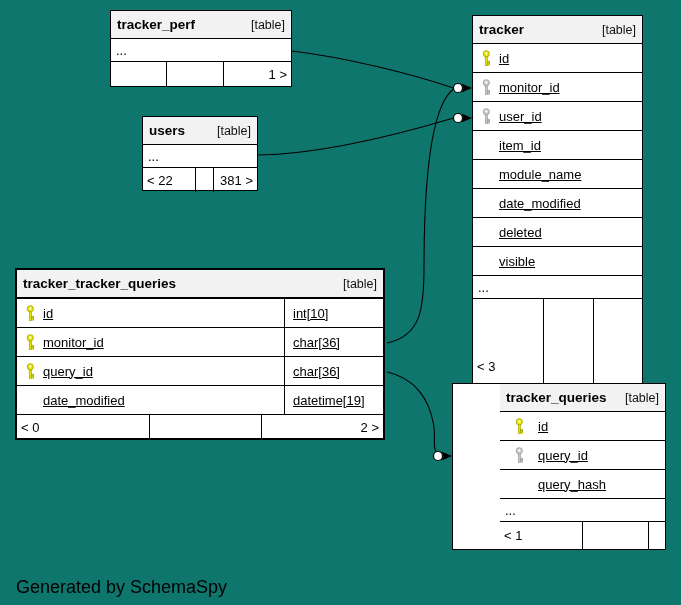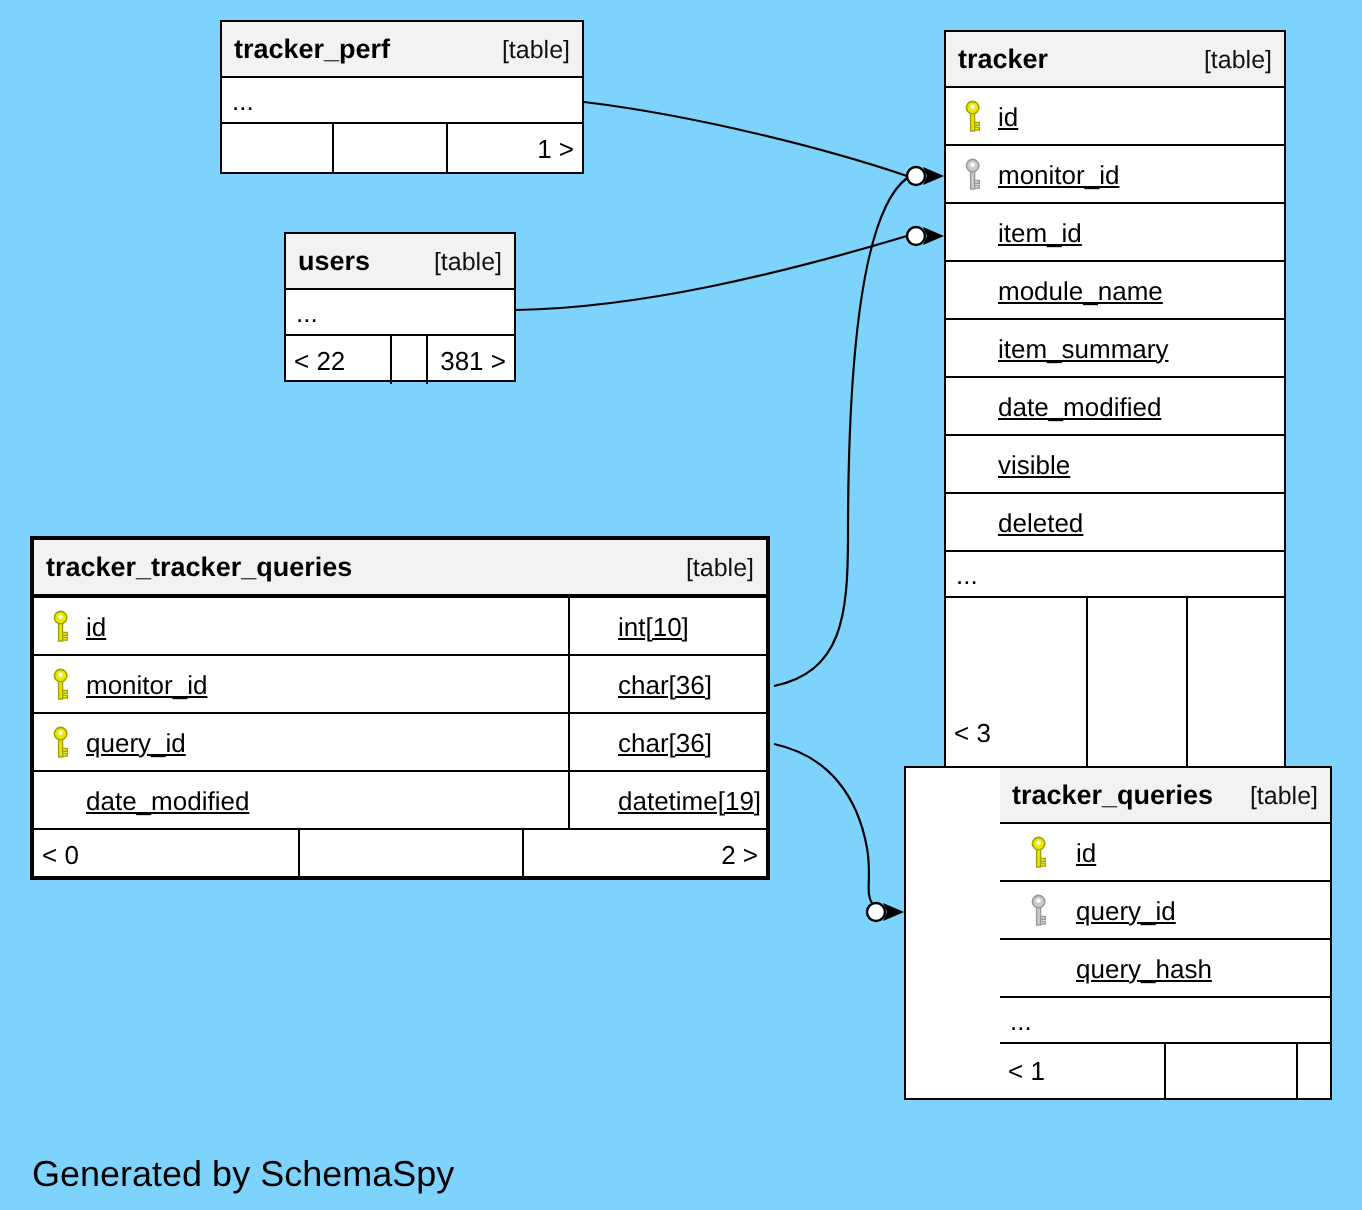--- a/index.html
+++ b/index.html
@@ -1,17 +1,17 @@
 <!DOCTYPE html>
 <html><head>
 <meta charset="utf-8">
 <style>
   html,body{margin:0;padding:0;background:#fff;}
   #canvas{
-    position:relative;width:681px;height:605px;background:#7dd3fc;
+    position:relative;width:681px;height:605px;background:#0f766e;
     font-family:"Liberation Sans","DejaVu Sans",sans-serif;color:#000;
     overflow:hidden;
   }
   #rel-layer{position:absolute;left:0;top:0;z-index:1;}
   .rel{fill:none;stroke:#000;stroke-width:1.1px;}
   .conn-circle{fill:#fff;stroke:#000;stroke-width:1.2px;}
   .conn-arrow{fill:#000;stroke:none;}
 
   .table-box{
     position:absolute;z-index:2;background:#fff;
@@ -30,21 +30,21 @@
   .rows{flex:0 0 auto;}
   .col-row{
     display:flex;align-items:center;height:29px;box-sizing:border-box;
     border-bottom:1px solid #000;overflow:hidden;text-decoration:underline;
   }
   .key{flex:0 0 26px;display:flex;align-items:center;justify-content:center;height:100%;}
   .t-queries .key{flex:0 0 38px;}
   .col-name{flex:1 1 auto;white-space:nowrap;overflow:hidden;}
   .col-type{
     flex:0 0 99px;align-self:stretch;display:flex;align-items:center;
-    border-left:1px solid #000;padding-left:24px;box-sizing:border-box;white-space:nowrap;text-align:center;
+    border-left:1px solid #000;padding-left:8px;box-sizing:border-box;white-space:nowrap;text-align:center;
   }
   .ellipsis-row{
     height:23px;line-height:23px;border-bottom:1px solid #000;
     padding:0 5px;box-sizing:border-box;flex:0 0 auto;
   }
   .tb-footer{
     display:flex;flex:1 1 auto;align-items:stretch;box-sizing:border-box;min-height:24px;
   }
   .tb-footer .fcell{
     display:flex;align-items:center;padding:0 4px;box-sizing:border-box;white-space:nowrap;
@@ -138,138 +138,146 @@
               <rect x="4.3" y="6" width="2" height="9.5" fill="#cccccc" stroke="#999999" stroke-width="0.7"></rect>
               <rect x="6.3" y="11.2" width="2.4" height="1.5" fill="#cccccc" stroke="#999999" stroke-width="0.6"></rect>
               <rect x="6.3" y="13.6" width="2.4" height="1.5" fill="#cccccc" stroke="#999999" stroke-width="0.6"></rect>
               <circle cx="5.3" cy="3.8" r="3.1" fill="#cccccc" stroke="#999999" stroke-width="0.8"></circle>
               <circle cx="5.3" cy="3.4" r="1.1" fill="#ffffff"></circle>
             </svg>
           </span>
           <span class="col-name">monitor_id</span>
         </div>
         <div class="col-row">
-          <span class="key"></span>
-          <span class="col-name">item_id</span>
-        </div>
-        <div class="col-row">
-          <span class="key"></span>
-          <span class="col-name">module_name</span>
-        </div>
-        <div class="col-row">
-          <span class="key"></span>
-          <span class="col-name">item_summary</span>
-        </div>
-        <div class="col-row">
-          <span class="key"></span>
-          <span class="col-name">date_modified</span>
-        </div>
-        <div class="col-row">
-          <span class="key"></span>
-          <span class="col-name">visible</span>
-        </div>
-        <div class="col-row">
-          <span class="key"></span>
-          <span class="col-name">deleted</span>
-        </div>
-      </div>
-    <div class="ellipsis-row">...</div>
-    <div class="tb-footer">
-      <span class="fcell">&lt; 3</span>
-      <span class="fcell"></span>
-      <span class="fcell right"></span>
-    </div>
-  </div>
-
-  <div class="table-box t-ttq focal">
-    <div class="tb-header">
-      <span class="tb-name">tracker_tracker_queries</span>
-      <span class="tb-type">[table]</span>
-    </div>
-    <div class="rows">
-        <div class="col-row">
-          <span class="key">
-            <svg width="11" height="17" viewBox="0 0 11 17">
-              <rect x="4.3" y="6" width="2" height="9.5" fill="#e8e800" stroke="#a0a000" stroke-width="0.7"></rect>
-              <rect x="6.3" y="11.2" width="2.4" height="1.5" fill="#e8e800" stroke="#a0a000" stroke-width="0.6"></rect>
-              <rect x="6.3" y="13.6" width="2.4" height="1.5" fill="#e8e800" stroke="#a0a000" stroke-width="0.6"></rect>
-              <circle cx="5.3" cy="3.8" r="3.1" fill="#e8e800" stroke="#a0a000" stroke-width="0.8"></circle>
-              <circle cx="5.3" cy="3.4" r="1.1" fill="#ffffff"></circle>
-            </svg>
-          </span>
-          <span class="col-name">id</span>
-          <span class="col-type">int[10]</span>
-        </div>
-        <div class="col-row">
-          <span class="key">
-            <svg width="11" height="17" viewBox="0 0 11 17">
-              <rect x="4.3" y="6" width="2" height="9.5" fill="#e8e800" stroke="#a0a000" stroke-width="0.7"></rect>
-              <rect x="6.3" y="11.2" width="2.4" height="1.5" fill="#e8e800" stroke="#a0a000" stroke-width="0.6"></rect>
-              <rect x="6.3" y="13.6" width="2.4" height="1.5" fill="#e8e800" stroke="#a0a000" stroke-width="0.6"></rect>
-              <circle cx="5.3" cy="3.8" r="3.1" fill="#e8e800" stroke="#a0a000" stroke-width="0.8"></circle>
-              <circle cx="5.3" cy="3.4" r="1.1" fill="#ffffff"></circle>
-            </svg>
-          </span>
-          <span class="col-name">monitor_id</span>
-          <span class="col-type">char[36]</span>
-        </div>
-        <div class="col-row">
-          <span class="key">
-            <svg width="11" height="17" viewBox="0 0 11 17">
-              <rect x="4.3" y="6" width="2" height="9.5" fill="#e8e800" stroke="#a0a000" stroke-width="0.7"></rect>
-              <rect x="6.3" y="11.2" width="2.4" height="1.5" fill="#e8e800" stroke="#a0a000" stroke-width="0.6"></rect>
-              <rect x="6.3" y="13.6" width="2.4" height="1.5" fill="#e8e800" stroke="#a0a000" stroke-width="0.6"></rect>
-              <circle cx="5.3" cy="3.8" r="3.1" fill="#e8e800" stroke="#a0a000" stroke-width="0.8"></circle>
-              <circle cx="5.3" cy="3.4" r="1.1" fill="#ffffff"></circle>
-            </svg>
-          </span>
-          <span class="col-name">query_id</span>
-          <span class="col-type">char[36]</span>
-        </div>
-        <div class="col-row">
-          <span class="key"></span>
-          <span class="col-name">date_modified</span>
-          <span class="col-type">datetime[19]</span>
-        </div>
-      </div>
-    <div class="tb-footer">
-      <span class="fcell">&lt; 0</span>
-      <span class="fcell"></span>
-      <span class="fcell right">2 &gt;</span>
-    </div>
-  </div>
-
-  <div class="table-box t-queries">
-    <div class="tb-header">
-      <span class="tb-name">tracker_queries</span>
-      <span class="tb-type">[table]</span>
-    </div>
-    <div class="rows">
-        <div class="col-row">
-          <span class="key">
-            <svg width="11" height="17" viewBox="0 0 11 17">
-              <rect x="4.3" y="6" width="2" height="9.5" fill="#e8e800" stroke="#a0a000" stroke-width="0.7"></rect>
-              <rect x="6.3" y="11.2" width="2.4" height="1.5" fill="#e8e800" stroke="#a0a000" stroke-width="0.6"></rect>
-              <rect x="6.3" y="13.6" width="2.4" height="1.5" fill="#e8e800" stroke="#a0a000" stroke-width="0.6"></rect>
-              <circle cx="5.3" cy="3.8" r="3.1" fill="#e8e800" stroke="#a0a000" stroke-width="0.8"></circle>
-              <circle cx="5.3" cy="3.4" r="1.1" fill="#ffffff"></circle>
-            </svg>
-          </span>
-          <span class="col-name">id</span>
-        </div>
-        <div class="col-row">
           <span class="key">
             <svg width="11" height="17" viewBox="0 0 11 17">
               <rect x="4.3" y="6" width="2" height="9.5" fill="#cccccc" stroke="#999999" stroke-width="0.7"></rect>
               <rect x="6.3" y="11.2" width="2.4" height="1.5" fill="#cccccc" stroke="#999999" stroke-width="0.6"></rect>
               <rect x="6.3" y="13.6" width="2.4" height="1.5" fill="#cccccc" stroke="#999999" stroke-width="0.6"></rect>
               <circle cx="5.3" cy="3.8" r="3.1" fill="#cccccc" stroke="#999999" stroke-width="0.8"></circle>
               <circle cx="5.3" cy="3.4" r="1.1" fill="#ffffff"></circle>
             </svg>
           </span>
+          <span class="col-name">user_id</span>
+        </div>
+        <div class="col-row">
+          <span class="key"></span>
+          <span class="col-name">item_id</span>
+        </div>
+        <div class="col-row">
+          <span class="key"></span>
+          <span class="col-name">module_name</span>
+        </div>
+        <div class="col-row">
+          <span class="key"></span>
+          <span class="col-name">date_modified</span>
+        </div>
+        <div class="col-row">
+          <span class="key"></span>
+          <span class="col-name">deleted</span>
+        </div>
+        <div class="col-row">
+          <span class="key"></span>
+          <span class="col-name">visible</span>
+        </div>
+      </div>
+    <div class="ellipsis-row">...</div>
+    <div class="tb-footer">
+      <span class="fcell">&lt; 3</span>
+      <span class="fcell"></span>
+      <span class="fcell right"></span>
+    </div>
+  </div>
+
+  <div class="table-box t-ttq focal">
+    <div class="tb-header">
+      <span class="tb-name">tracker_tracker_queries</span>
+      <span class="tb-type">[table]</span>
+    </div>
+    <div class="rows">
+        <div class="col-row">
+          <span class="key">
+            <svg width="11" height="17" viewBox="0 0 11 17">
+              <rect x="4.3" y="6" width="2" height="9.5" fill="#e8e800" stroke="#a0a000" stroke-width="0.7"></rect>
+              <rect x="6.3" y="11.2" width="2.4" height="1.5" fill="#e8e800" stroke="#a0a000" stroke-width="0.6"></rect>
+              <rect x="6.3" y="13.6" width="2.4" height="1.5" fill="#e8e800" stroke="#a0a000" stroke-width="0.6"></rect>
+              <circle cx="5.3" cy="3.8" r="3.1" fill="#e8e800" stroke="#a0a000" stroke-width="0.8"></circle>
+              <circle cx="5.3" cy="3.4" r="1.1" fill="#ffffff"></circle>
+            </svg>
+          </span>
+          <span class="col-name">id</span>
+          <span class="col-type">int[10]</span>
+        </div>
+        <div class="col-row">
+          <span class="key">
+            <svg width="11" height="17" viewBox="0 0 11 17">
+              <rect x="4.3" y="6" width="2" height="9.5" fill="#e8e800" stroke="#a0a000" stroke-width="0.7"></rect>
+              <rect x="6.3" y="11.2" width="2.4" height="1.5" fill="#e8e800" stroke="#a0a000" stroke-width="0.6"></rect>
+              <rect x="6.3" y="13.6" width="2.4" height="1.5" fill="#e8e800" stroke="#a0a000" stroke-width="0.6"></rect>
+              <circle cx="5.3" cy="3.8" r="3.1" fill="#e8e800" stroke="#a0a000" stroke-width="0.8"></circle>
+              <circle cx="5.3" cy="3.4" r="1.1" fill="#ffffff"></circle>
+            </svg>
+          </span>
+          <span class="col-name">monitor_id</span>
+          <span class="col-type">char[36]</span>
+        </div>
+        <div class="col-row">
+          <span class="key">
+            <svg width="11" height="17" viewBox="0 0 11 17">
+              <rect x="4.3" y="6" width="2" height="9.5" fill="#e8e800" stroke="#a0a000" stroke-width="0.7"></rect>
+              <rect x="6.3" y="11.2" width="2.4" height="1.5" fill="#e8e800" stroke="#a0a000" stroke-width="0.6"></rect>
+              <rect x="6.3" y="13.6" width="2.4" height="1.5" fill="#e8e800" stroke="#a0a000" stroke-width="0.6"></rect>
+              <circle cx="5.3" cy="3.8" r="3.1" fill="#e8e800" stroke="#a0a000" stroke-width="0.8"></circle>
+              <circle cx="5.3" cy="3.4" r="1.1" fill="#ffffff"></circle>
+            </svg>
+          </span>
+          <span class="col-name">query_id</span>
+          <span class="col-type">char[36]</span>
+        </div>
+        <div class="col-row">
+          <span class="key"></span>
+          <span class="col-name">date_modified</span>
+          <span class="col-type">datetime[19]</span>
+        </div>
+      </div>
+    <div class="tb-footer">
+      <span class="fcell">&lt; 0</span>
+      <span class="fcell"></span>
+      <span class="fcell right">2 &gt;</span>
+    </div>
+  </div>
+
+  <div class="table-box t-queries">
+    <div class="tb-header">
+      <span class="tb-name">tracker_queries</span>
+      <span class="tb-type">[table]</span>
+    </div>
+    <div class="rows">
+        <div class="col-row">
+          <span class="key">
+            <svg width="11" height="17" viewBox="0 0 11 17">
+              <rect x="4.3" y="6" width="2" height="9.5" fill="#e8e800" stroke="#a0a000" stroke-width="0.7"></rect>
+              <rect x="6.3" y="11.2" width="2.4" height="1.5" fill="#e8e800" stroke="#a0a000" stroke-width="0.6"></rect>
+              <rect x="6.3" y="13.6" width="2.4" height="1.5" fill="#e8e800" stroke="#a0a000" stroke-width="0.6"></rect>
+              <circle cx="5.3" cy="3.8" r="3.1" fill="#e8e800" stroke="#a0a000" stroke-width="0.8"></circle>
+              <circle cx="5.3" cy="3.4" r="1.1" fill="#ffffff"></circle>
+            </svg>
+          </span>
+          <span class="col-name">id</span>
+        </div>
+        <div class="col-row">
+          <span class="key">
+            <svg width="11" height="17" viewBox="0 0 11 17">
+              <rect x="4.3" y="6" width="2" height="9.5" fill="#cccccc" stroke="#999999" stroke-width="0.7"></rect>
+              <rect x="6.3" y="11.2" width="2.4" height="1.5" fill="#cccccc" stroke="#999999" stroke-width="0.6"></rect>
+              <rect x="6.3" y="13.6" width="2.4" height="1.5" fill="#cccccc" stroke="#999999" stroke-width="0.6"></rect>
+              <circle cx="5.3" cy="3.8" r="3.1" fill="#cccccc" stroke="#999999" stroke-width="0.8"></circle>
+              <circle cx="5.3" cy="3.4" r="1.1" fill="#ffffff"></circle>
+            </svg>
+          </span>
           <span class="col-name">query_id</span>
         </div>
         <div class="col-row">
           <span class="key"></span>
           <span class="col-name">query_hash</span>
         </div>
       </div>
     <div class="ellipsis-row">...</div>
     <div class="tb-footer">
       <span class="fcell">&lt; 1</span>

